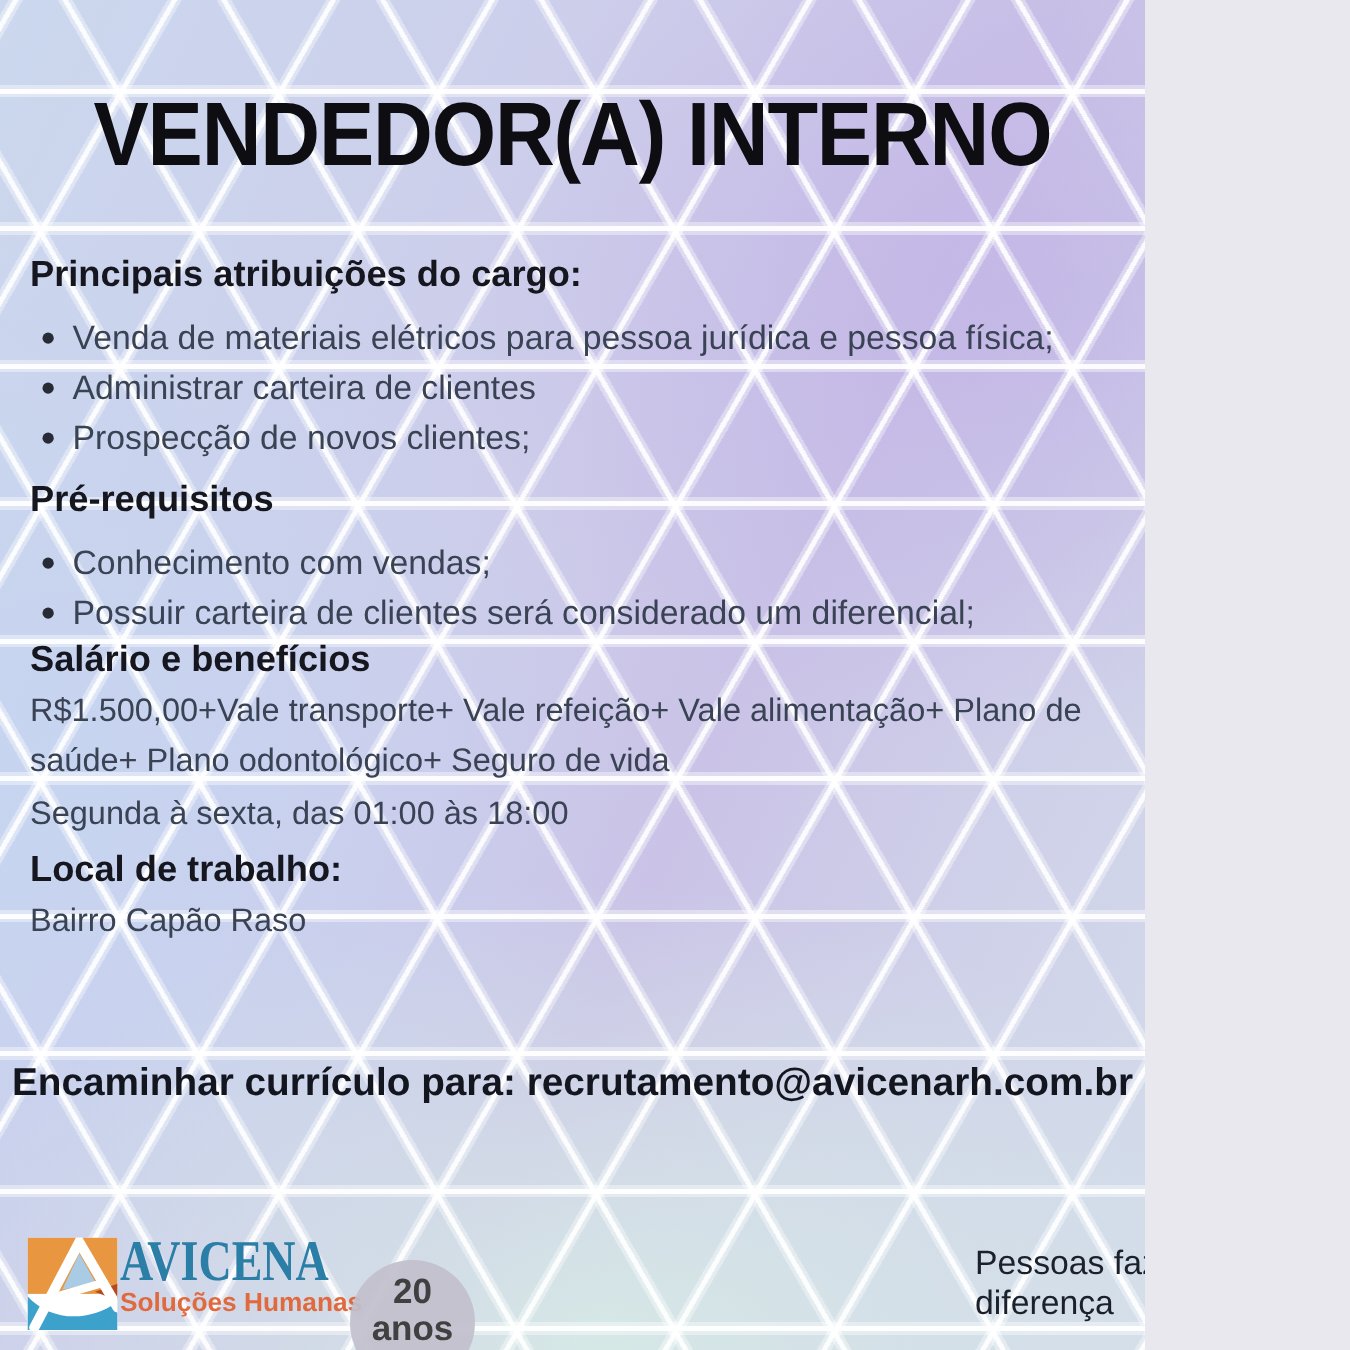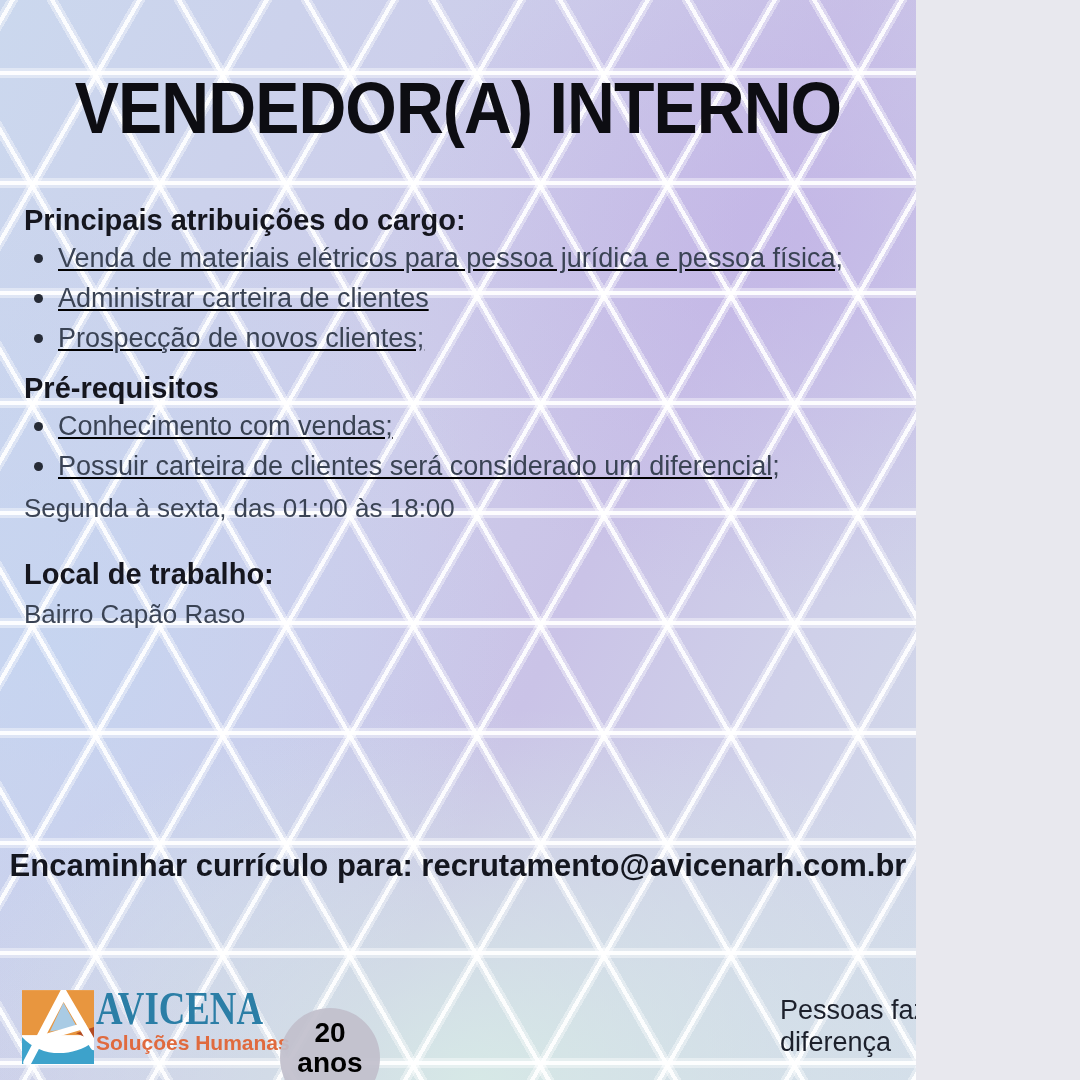--- a/index.html
+++ b/index.html
@@ -45,22 +45,21 @@
     top: 202px; left: 24px; right: 12px;
   }
   .section h2 {
     font-size: 29px;
     font-weight: 700;
     line-height: 36px;
     color: #15161e;
   }
   .section ul {
     list-style: none;
-    margin-top: 0;
-    text-decoration: underline;
+    margin-top: 12px;
   }
   .section li {
     position: relative;
     padding-left: 34px;
     font-size: 27px;
     line-height: 40px;
     color: #3a4354;
   }
   .section li::before {
     content: "";
@@ -73,21 +72,21 @@
   .section .body {
     margin-top: 2px;
     font-size: 26px;
     line-height: 40px;
     color: #3a4354;
     max-width: 1048px;
   }
   .sec-2 { margin-top: 12px; }
   .sec-3 { margin-top: 0px; }
   .sec-4 { margin-top: 2px; }
-  .sec-5 { margin-top: 28px; }
+  .sec-5 { margin-top: 8px; }
   .cta {
     position: absolute;
     top: 846px; left: 0; right: 0;
     text-align: center;
     font-size: 31px;
     font-weight: 700;
     line-height: 40px;
     color: #14161f;
     white-space: nowrap;
   }
@@ -125,21 +124,21 @@
     width: 100px; height: 100px;
     border-radius: 50%;
     background: rgba(193,191,204,0.92);
     text-align: center;
     padding-top: 10px;
   }
   .badge div {
     font-size: 28px;
     font-weight: 700;
     line-height: 30px;
-    color: #000000;
+    color: #404040;
   }
   .slogan {
     position: absolute;
     left: 780px; top: 994px;
     width: 286px;
     font-size: 27px;
     font-weight: 400;
     line-height: 32px;
     color: #1c202b;
   }
@@ -164,20 +163,24 @@
     </section>
 
     <section class="section sec-2">
       <h2>Pré-requisitos</h2>
       <ul>
         <li>Conhecimento com vendas;</li>
         <li>Possuir carteira de clientes será considerado um diferencial;</li>
       </ul>
     </section>
 
+    <section class="section sec-3">
+      <h2>Salário e benefícios</h2>
+      <p class="body">R$1.500,00+Vale transporte+ Vale refeição+ Vale alimentação+ Plano de saúde+ Plano odontológico+ Seguro de vida</p>
+    </section>
 
     <section class="section sec-4">
       <p class="body">Segunda à sexta, das 01:00 às 18:00</p>
     </section>
 
     <section class="section sec-5">
       <h2>Local de trabalho:</h2>
       <p class="body">Bairro Capão Raso</p>
     </section>
 

